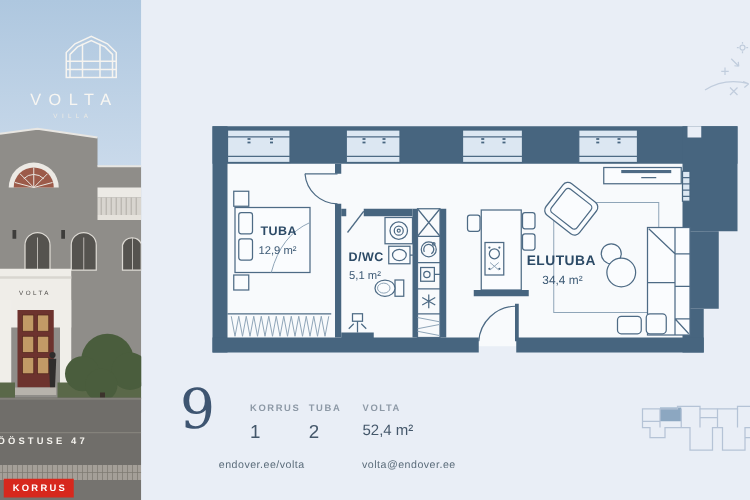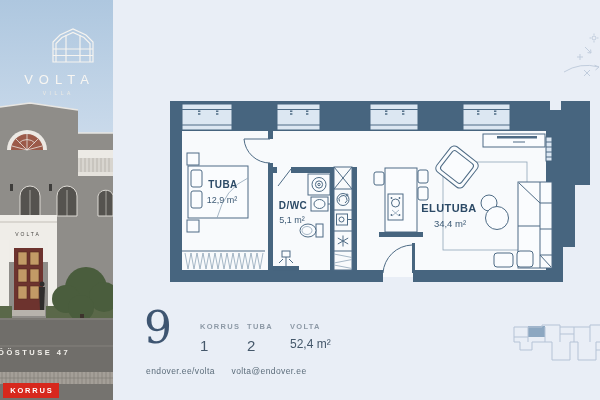--- a/index.html
+++ b/index.html
@@ -29,21 +29,21 @@
   .room-area{font-family:"Liberation Sans",sans-serif;fill:#3d5a75;text-anchor:middle;}
   
   .apt-num{position:absolute;left:144px;top:306px;font-family:"DejaVu Serif",serif;
            font-size:44px;line-height:1;color:#3e5571;}
   .field{position:absolute;top:322px;}
   .field .lbl{font-size:7.5px;letter-spacing:1.3px;color:#8d99a6;font-weight:bold;}
   .field .val{font-size:15px;color:#44576a;margin-top:6px;}
   .field.size .val{font-size:12px;}
   .f1{left:200px;} .f2{left:247px;} .f3{left:290px;}
   .links{position:absolute;left:146px;top:366px;font-size:8.5px;color:#5b6c7a;letter-spacing:.4px;}
-  .links span{margin-right:14px;}
+  .links span{margin-right:14px;margin-left:29px;}
   
   .compass{position:absolute;left:556px;top:26px;}
   .keyplan{position:absolute;left:512px;top:322px;}
 </style>
 </head>
 <body>
 
 <div class="stage">
 
   <div class="photo">

